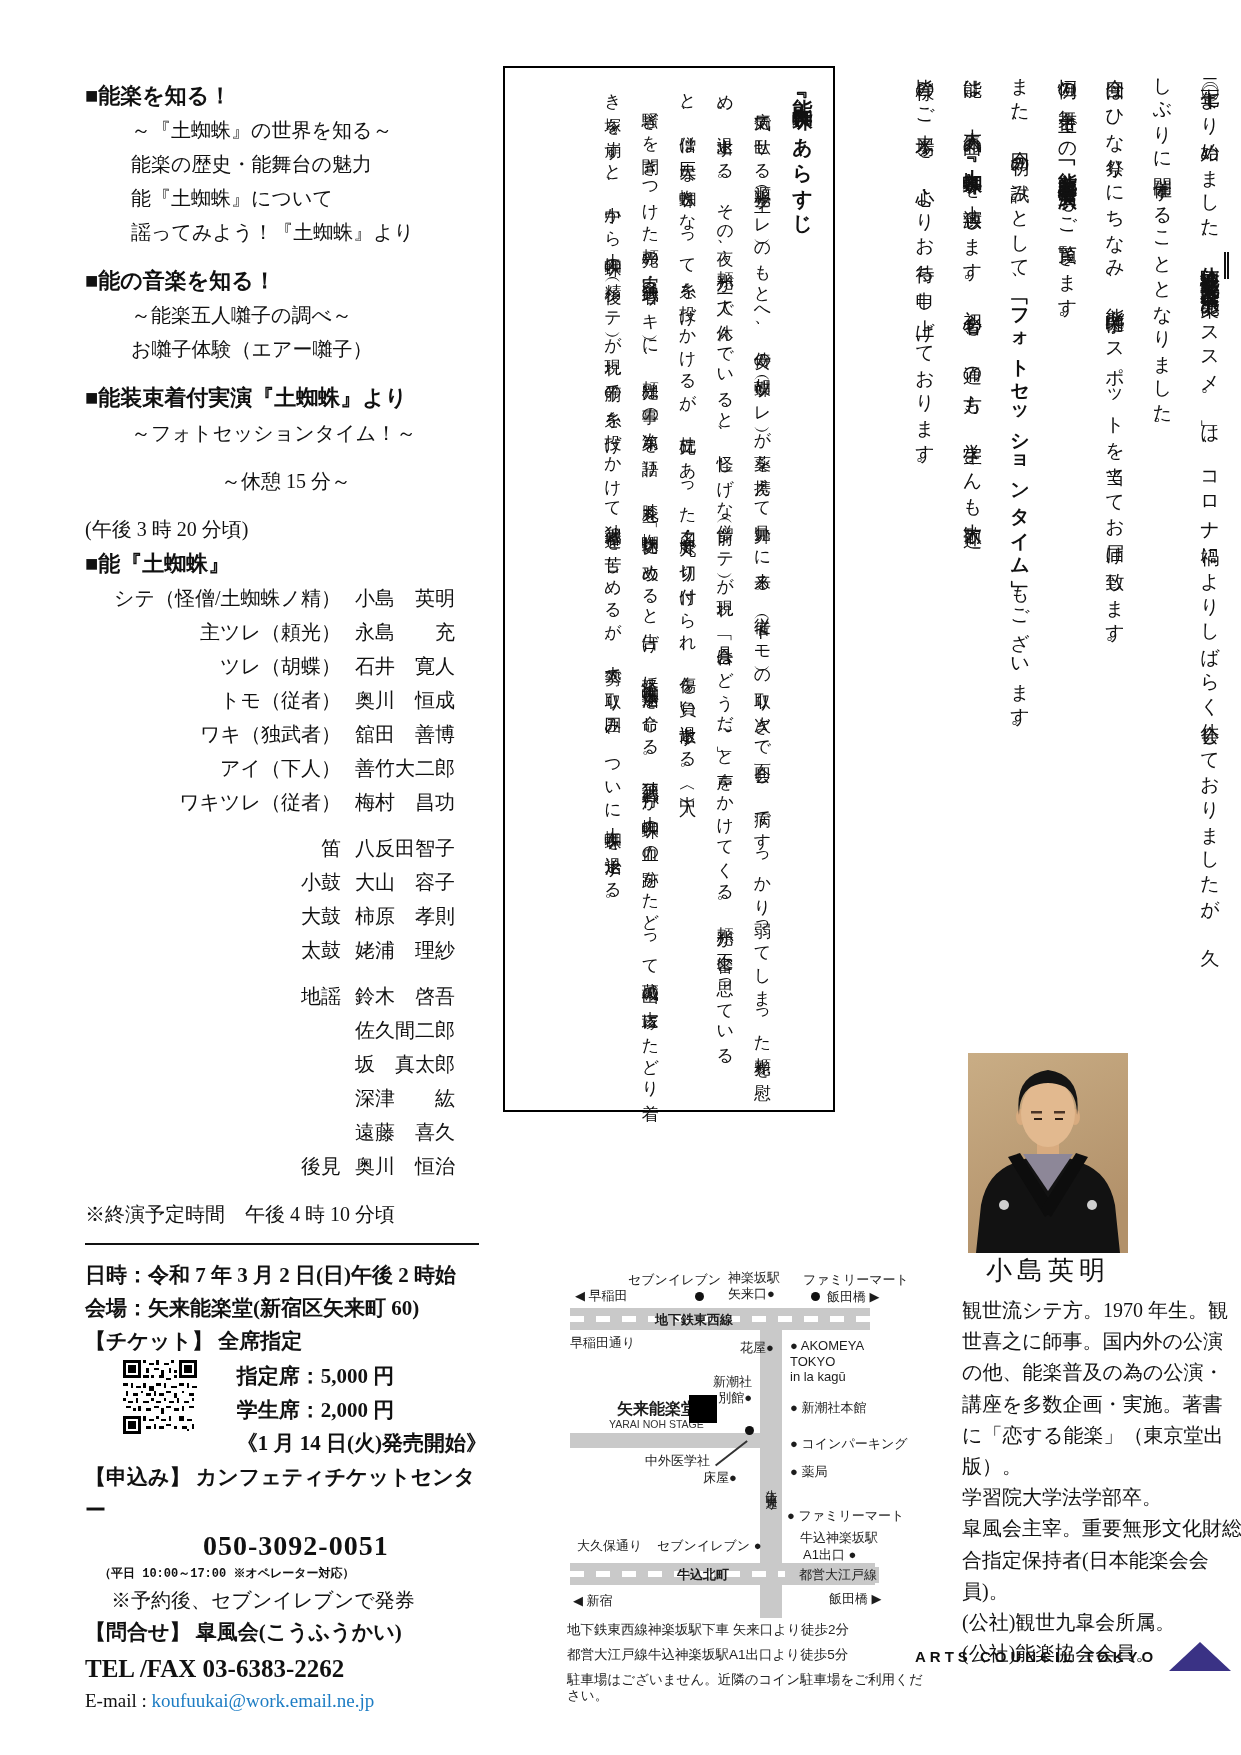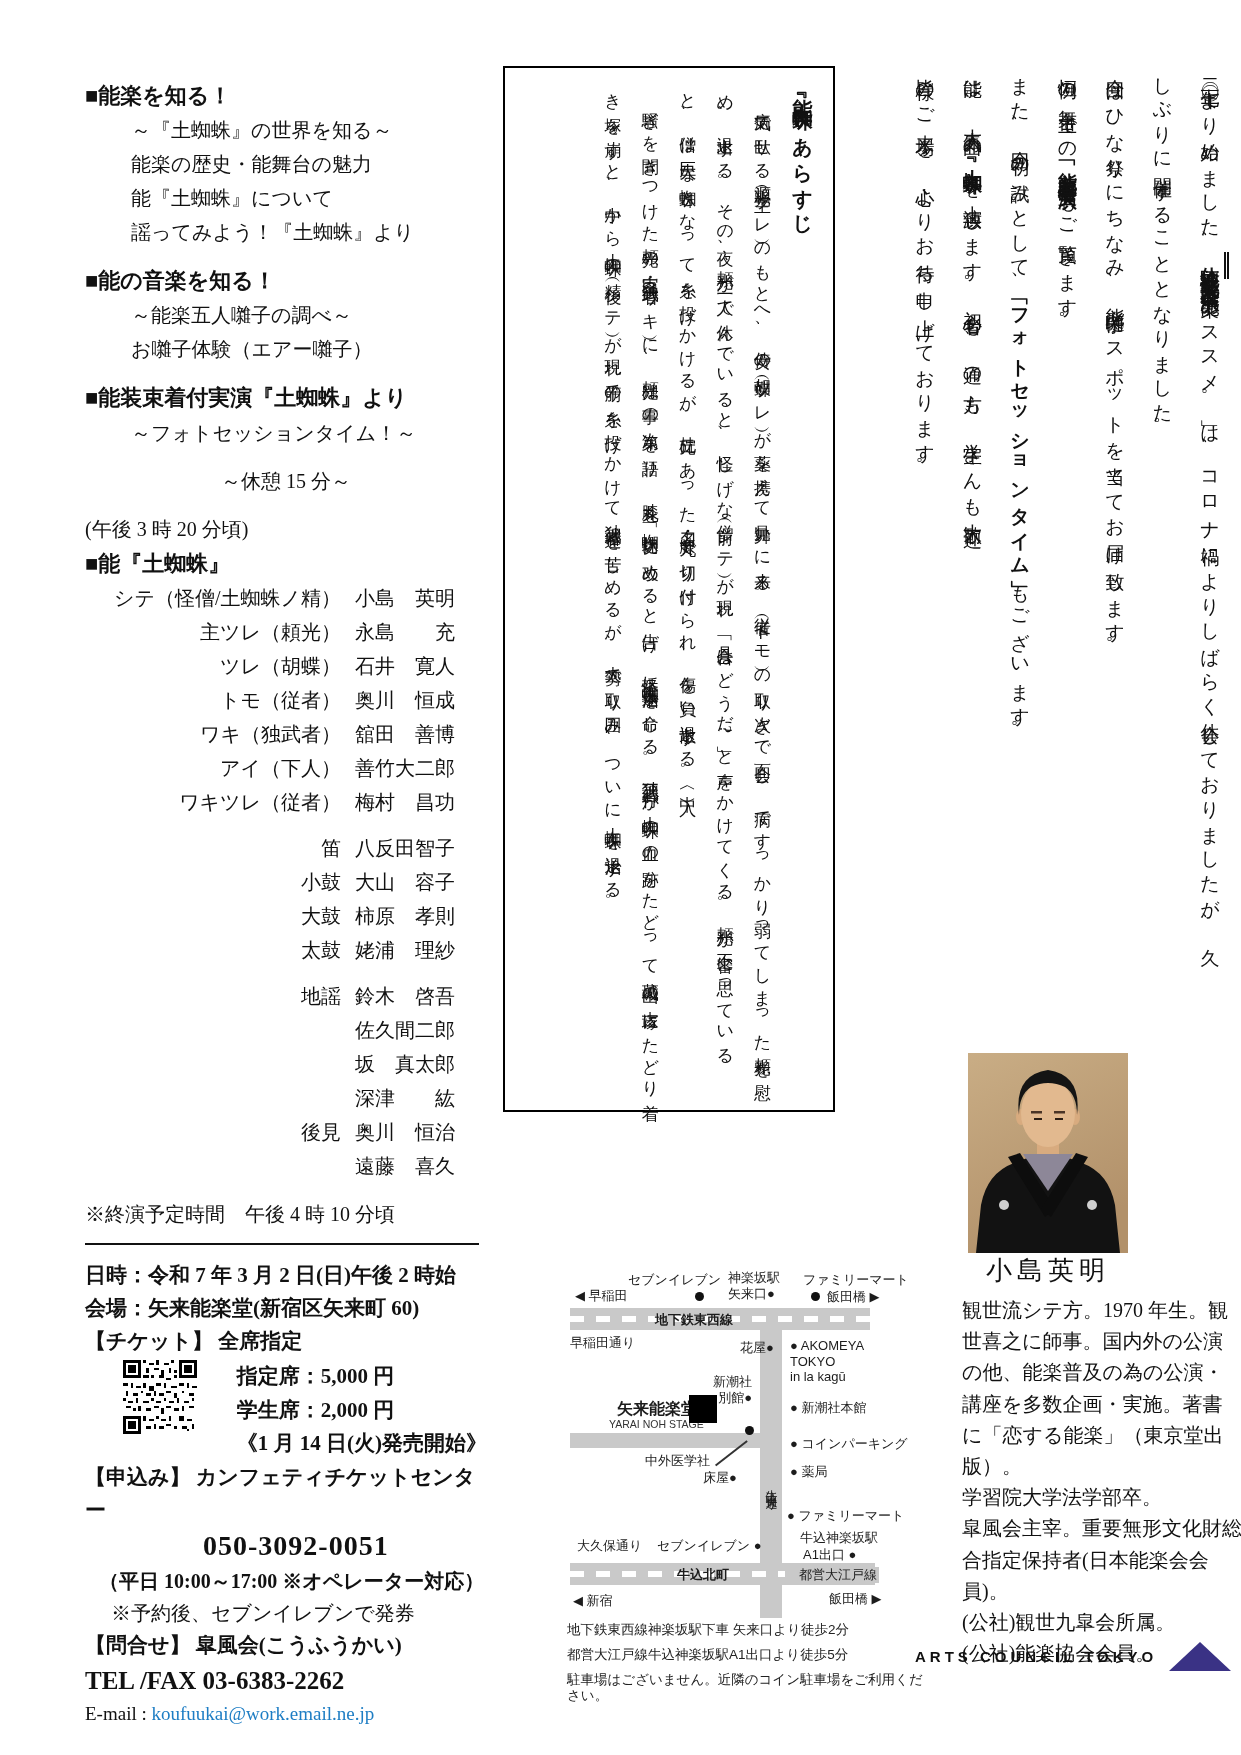--- a/index.html
+++ b/index.html
@@ -177,26 +177,26 @@
           <span class="cast-name">坂　真太郎</span>
         </div>
       <div class="cast-row">
           <span class="cast-role"></span>
           <span class="cast-name">深津　　紘</span>
         </div>
     </div>
 
     <div>
       <div class="cast-row">
+          <span class="cast-role"></span>
+          <span class="cast-name">遠藤　喜久</span>
+        </div>
+      <div class="cast-row">
           <span class="cast-role">後見</span>
           <span class="cast-name">奥川　恒治</span>
-        </div>
-      <div class="cast-row">
-          <span class="cast-role"></span>
-          <span class="cast-name">遠藤　喜久</span>
         </div>
     </div>
 
     <div class="end-note">※終演予定時間　午後 4 時 10 分頃</div>
 
     <hr class="rule">
 
     <div class="info-line">日時：令和 7 年 3 月 2 日(日)午後 2 時始</div>
     <div class="info-line">会場：矢来能楽堂(新宿区矢来町 60)</div>
     <div class="info-line">【チケット】 全席指定</div>
@@ -290,21 +290,21 @@
       </svg>
       <div>
         <div class="info-sub">指定席：5,000 円</div>
         <div class="info-sub">学生席：2,000 円</div>
         <div class="info-sub">《1 月 14 日(火)発売開始》</div>
       </div>
     </div>
 
     <div class="info-line">【申込み】 カンフェティチケットセンター</div>
     <div class="phone">050-3092-0051</div>
-    <div class="info-sub note-reg b" style="font-size:20px;">（平日 10:00～17:00 ※オペレーター対応）</div>
+    <div class="info-sub note-reg b" style="font-size:12px;font-family:Liberation Mono, monospace;">（平日 10:00～17:00 ※オペレーター対応）</div>
     <div class="note-reg" style="margin-left:26px;">※予約後、セブンイレブンで発券</div>
     <div class="info-line">【問合せ】 皐風会(こうふうかい)</div>
     <div class="telfax">TEL /FAX 03-6383-2262</div>
     <div class="email-line">
       <span>E-mail :</span>
       <a href="#" class="email-link" id="email-a" style="color: rgb(29, 125, 196);">koufuukai@work.email.ne.jp</a>
     </div>
   </div>
 
   <div id="map" class="abs">

